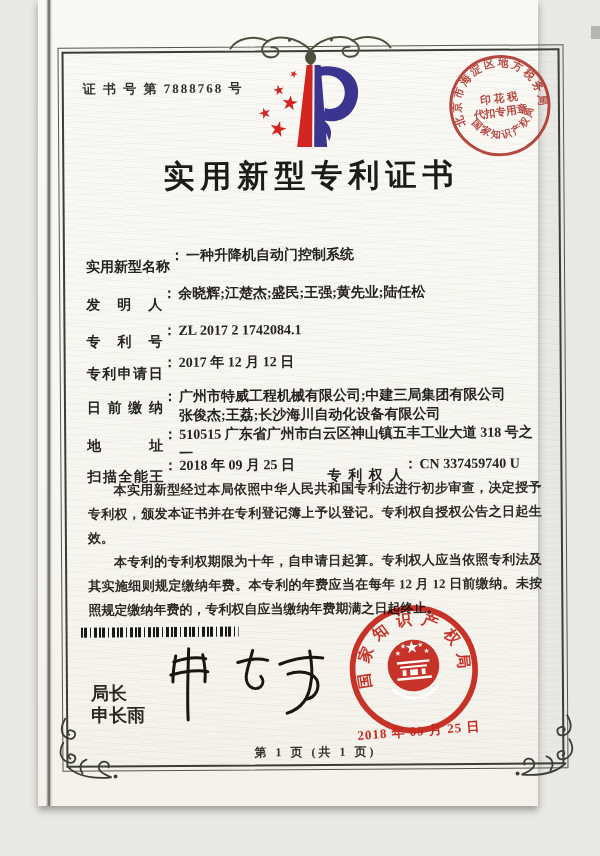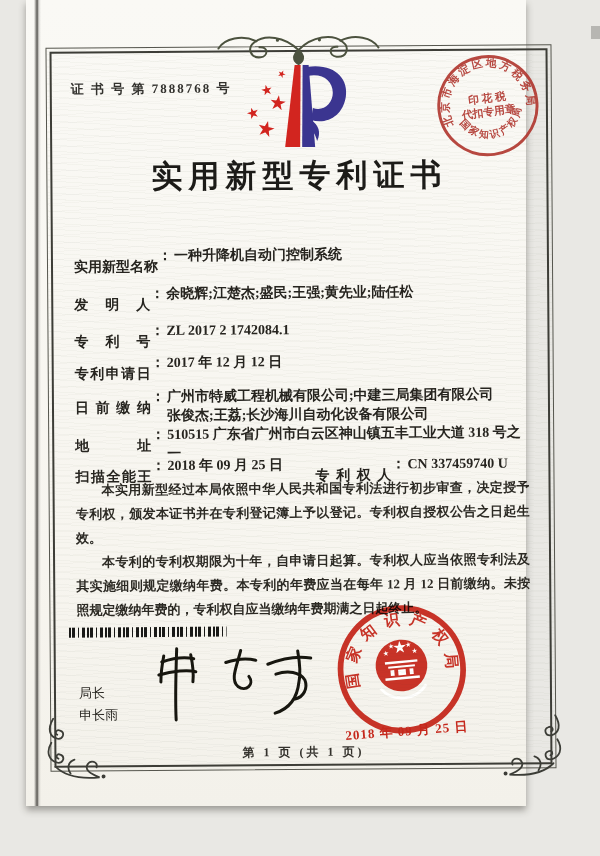--- a/index.html
+++ b/index.html
@@ -4,21 +4,21 @@
 <style>
   * { margin:0; padding:0; box-sizing:border-box; }
   html,body { width:600px; height:856px; }
   body {
     position:relative;
     background:#e9e8e4;
     font-family:"Liberation Serif","DejaVu Serif",serif;
     overflow:hidden;
   }
   .scan-page{
-    position:absolute; left:26px; top:0; width:500px; height:806px;
+    position:absolute; left:38px; top:0; width:500px; height:806px;
     background:linear-gradient(180deg,#faf9f5 0%,#f7f5ef 70%,#f3f1ea 100%);
     box-shadow:0 4px 7px rgba(60,58,52,.45);
   }
   .spine-shadow{
     position:absolute; left:8px; top:0; bottom:0; width:7px;
     background:linear-gradient(90deg,rgba(50,48,44,0) 0%,rgba(50,48,44,.8) 45%,rgba(50,48,44,.15) 70%,rgba(50,48,44,0) 100%);
   }
   .edge-mark{ position:absolute; right:0; top:26px; width:9px; height:13px; background:#b7b6b2; }
 
   .frame{
@@ -69,21 +69,21 @@
 
   .barcode{
     position:absolute; left:18px; top:579px; width:158px; height:10px;
     background:repeating-linear-gradient(90deg,
       #191917 0 2px, rgba(0,0,0,0) 2px 3px,
       #191917 3px 6px, rgba(0,0,0,0) 6px 9px,
       #191917 9px 10px, rgba(0,0,0,0) 10px 13px,
       #191917 13px 16px, rgba(0,0,0,0) 16px 18px);
   }
 
-  .director{ position:absolute; left:28px; top:634px; font-size:13px; font-weight:normal;
+  .director{ position:absolute; left:28px; top:634px; font-size:18px; font-weight:bold;
     color:#2a2823; line-height:22px; }
   .signature-svg{ position:absolute; left:95px; top:594px; }
 
   .main-seal{ position:absolute; left:284px; top:556px; transform:rotate(-5deg);
     mix-blend-mode:multiply; opacity:.95; }
   .seal-date{
     position:absolute; left:294px; top:676px; transform:rotate(-4deg);
     font-size:13px; font-weight:bold; color:#c5281c; letter-spacing:1px; white-space:nowrap;
   }
 

